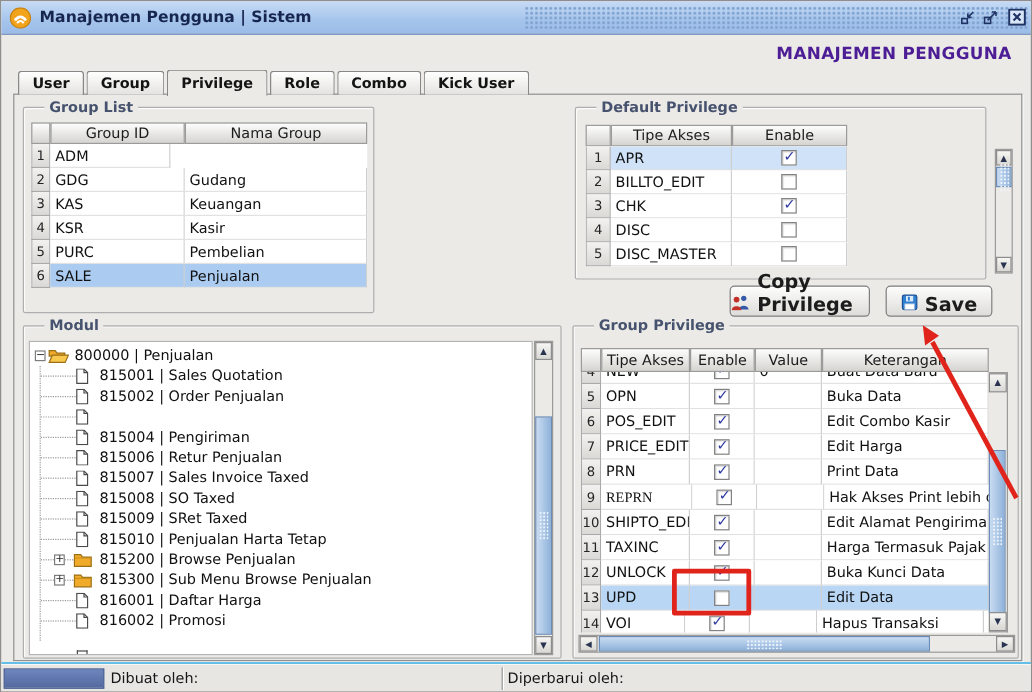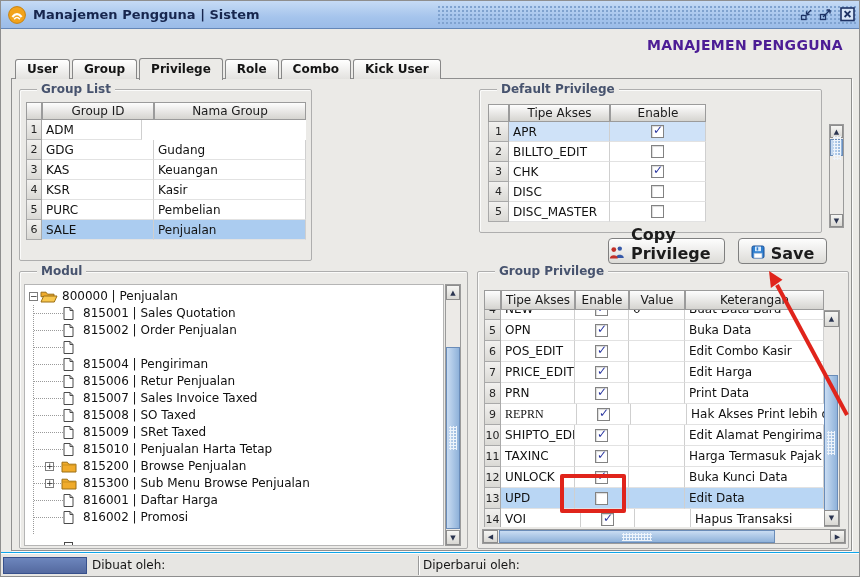--- a/index.html
+++ b/index.html
@@ -527,21 +527,21 @@
           <div class="rn" style="width: 17px; height: 21px;">13</div>
           <div class="td" style="width: 74px; height: 21px;">UPD</div>
           <div class="td center" style="width: 54px; height: 21px;">
             <span class="cb"></span>
           </div>
           <div class="td" style="width: 56px; height: 21px;"></div>
           <div class="td" style="width: 139px; height: 21px;">Edit Data</div>
         </div>
         <div class="trow">
           <div class="rn" style="width: 17px; height: 21px;">14</div>
-          <div class="td" style="width: 80px; height: 21px;">VOI</div>
+          <div class="td" style="width: 70px; height: 21px;">VOI</div>
           <div class="td center" style="width: 54px; height: 21px;">
             <span class="cb">
               <span class="ck">✓</span>
             </span>
           </div>
           <div class="td" style="width: 56px; height: 21px;"></div>
           <div class="td" style="width: 139px; height: 21px;">Hapus Transaksi</div>
         </div>
       </div>
     <div class="sbv" style="left:346px; top:38px; width:16px; height:217px; border-left:none;">

